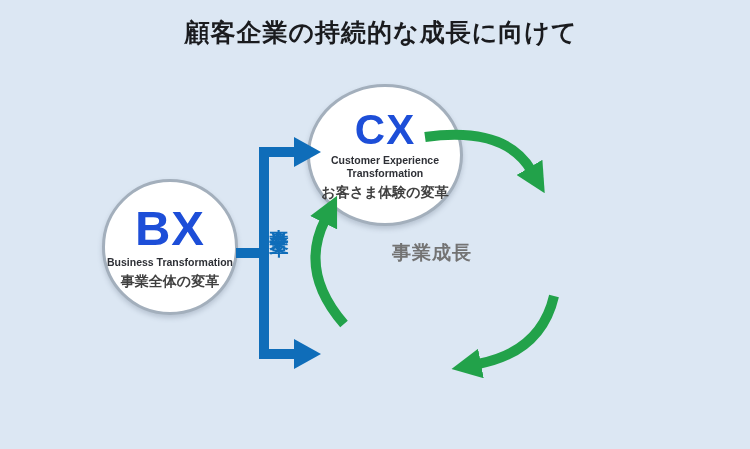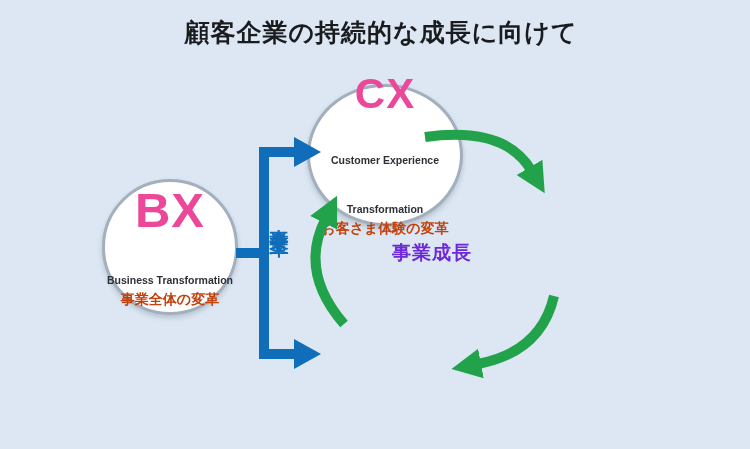--- a/index.html
+++ b/index.html
@@ -17,37 +17,37 @@
     position:absolute;border-radius:50%;background:#ffffff;
     border:3px solid #a3afbc;box-sizing:border-box;
     box-shadow:0 3px 5px rgba(90,105,125,.28);
     display:flex;flex-direction:column;align-items:center;justify-content:center;
     text-align:center;z-index:1;
   }
   .node-bx{left:102px;top:179px;width:136px;height:136px;}
   .node-cx{left:307px;top:84px;width:156px;height:142px;}
   .node-ax{left:482px;top:183px;width:140px;height:140px;}
   .node-dx{left:307px;top:286px;width:156px;height:144px;}
-  .abbr{font-size:42px;font-weight:bold;color:#ec4899;line-height:1;letter-spacing:1px;}
+  .abbr{font-size:42px;font-weight:bold;color:#1d4ed8;line-height:1;letter-spacing:1px;}
   .node-bx .abbr{font-size:49px;}
   .en{font-size:10.5px;font-weight:bold;color:#2e3036;line-height:1.3;margin-top:3px;white-space:nowrap;}
-  .en span{display:block;margin-top:36px;}
-  .jp{font-size:14px;font-weight:bold;color:#c2410c;line-height:1.3;margin-top:2px;white-space:nowrap;}
+  .en span{display:block;}
+  .jp{font-size:14px;font-weight:bold;color:#404040;line-height:1.3;margin-top:2px;white-space:nowrap;}
   .jp span{display:block;}
   .node-ax .jp{font-size:13.5px;}
   .en span:empty,.jp span:empty{display:none;}
   .arrows{position:absolute;left:0;top:0;z-index:2;pointer-events:none;}
   .label-blue{
     position:absolute;left:270px;top:213px;z-index:3;
     writing-mode:vertical-rl;text-orientation:upright;
     font-size:19px;font-weight:bold;color:#0f6db9;letter-spacing:3px;line-height:1;
   }
   .label-green{
     position:absolute;left:392px;top:240px;z-index:3;
-    font-size:19px;font-weight:bold;color:#6d28d9;letter-spacing:1px;white-space:nowrap;
+    font-size:19px;font-weight:bold;color:#737373;letter-spacing:1px;white-space:nowrap;
   }
 </style>
 </head>
 <body>
 
 <div class="stage">
 
   <div class="title">顧客企業の持続的な成長に向けて</div>
 
   <div class="node node-bx">

